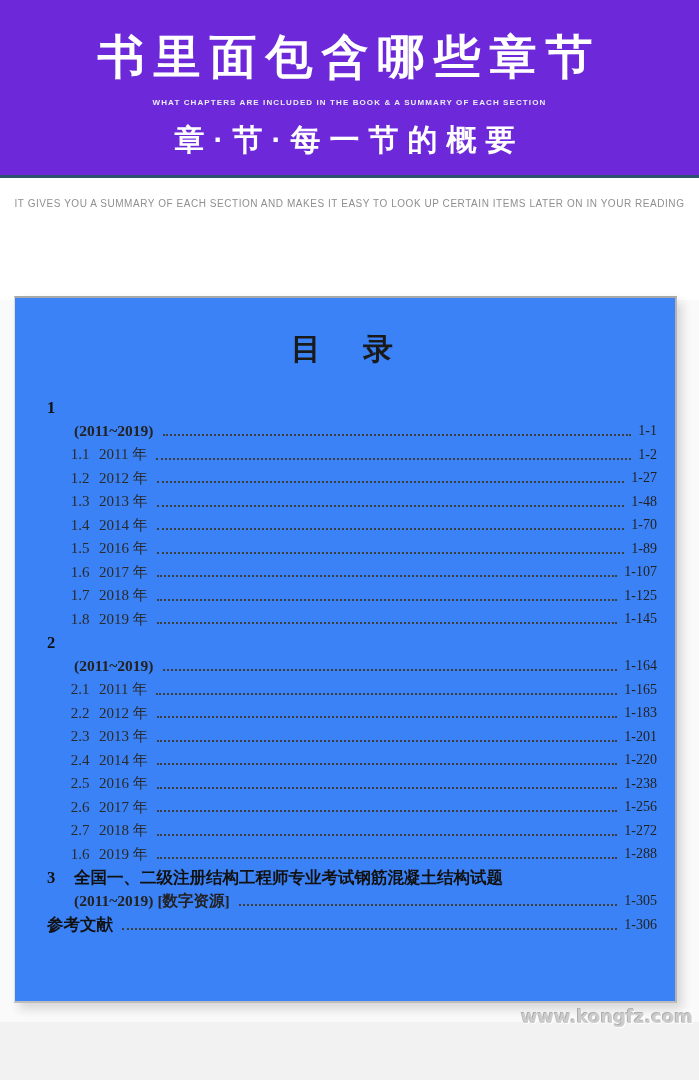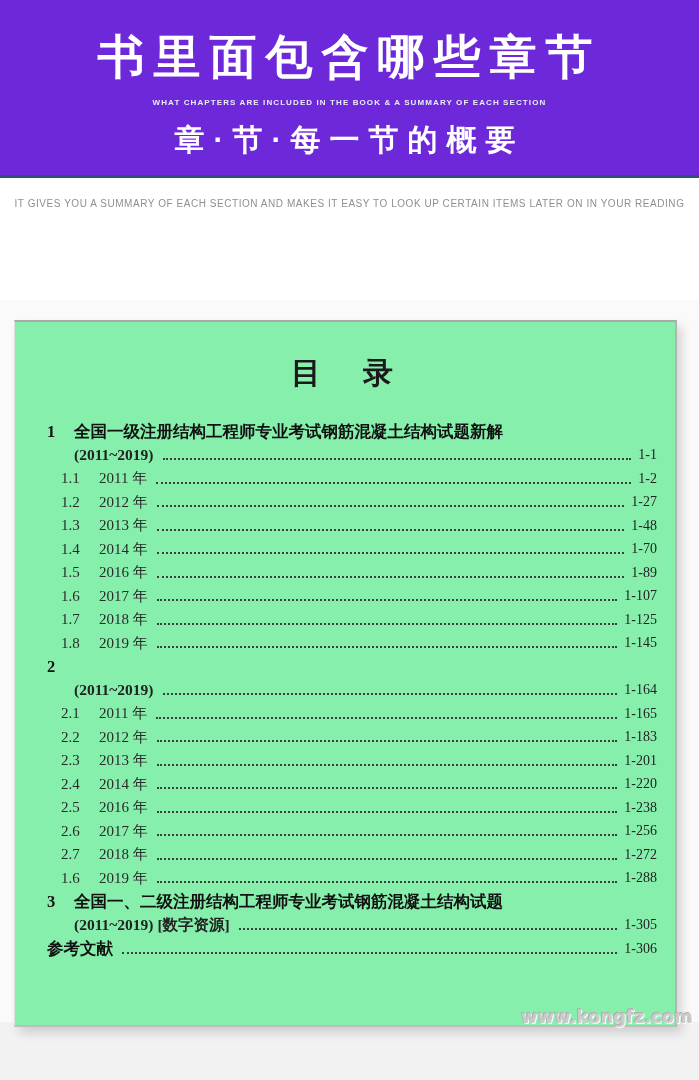--- a/index.html
+++ b/index.html
@@ -42,22 +42,22 @@
   .intro-en{
     margin-top:20px;
     font-size:10px;letter-spacing:0.55px;color:#8f8f8f;
     white-space:nowrap;
   }
 
   
   .scan-bg{position:absolute;top:300px;left:0;width:699px;height:780px;background:#fafafa;}
   .floor{position:absolute;top:1022px;left:0;width:699px;height:58px;background:#f2f2f2;}
   .page{
-    position:absolute;left:14px;top:320px;width:663px;height:707px;
-    background:#86efac;
+    position:absolute;left:14px;top:296px;width:663px;height:707px;
+    background:#3b82f6;
     border-top:2px solid #a9a9a9;border-right:2px solid #b4b4b4;
     border-bottom:2px solid #bdbdbd;border-left:1px solid #e0e0e0;
     box-shadow:5px 6px 10px rgba(0,0,0,0.15);
     box-sizing:border-box;
   }
   .toc-title{
     text-align:center;margin-top:31px;
     font-family:"Liberation Serif", serif;
     font-size:30px;font-weight:700;letter-spacing:6px;color:#1a1a1a;
     white-space:pre;
@@ -76,21 +76,21 @@
   .row.chapter{font-weight:700;font-size:16.5px;color:#111111;}
   .row.chapter .num{width:27px;font-family:"Liberation Serif", serif;}
   .row.cont{
     font-family:"Liberation Serif", serif;
     font-weight:700;font-size:15.5px;color:#222222;padding-left:27px;
   }
   .row.sub{
     font-family:"Liberation Serif", serif;
     font-size:15px;color:#2a2a2a;padding-left:14px;
   }
-  .row.sub .num{width:38px;}
+  .row.sub .num{width:38px;text-align:center;}
   .row.ref{font-weight:700;font-size:16.5px;color:#111111;}
 
   
   .watermark{
     position:absolute;left:518px;top:1004px;width:178px;
     text-align:center;z-index:6;
     color:#cccccc;
     text-shadow:-1px -1px 0 #aeaeae, 1px 1px 1px #ffffff;
   }
   .wm-cn{
@@ -118,21 +118,20 @@
 <div class="scan-bg"></div>
 <div class="floor"></div>
 
 <div class="page">
   <div class="toc-title">目　录</div>
 
   <div class="toc">
 
     <div class="row chapter">
       <span class="num">1</span>
-      <span class="label">全国一级注册结构工程师专业考试钢筋混凝土结构试题新解</span>
     </div>
 
     <div class="row cont">
       <span class="label">(2011~2019)</span>
       <span class="leader"></span>
       <span class="pagenum">1-1</span>
     </div>
 
     <div class="row sub">
       <span class="num">1.1</span>

